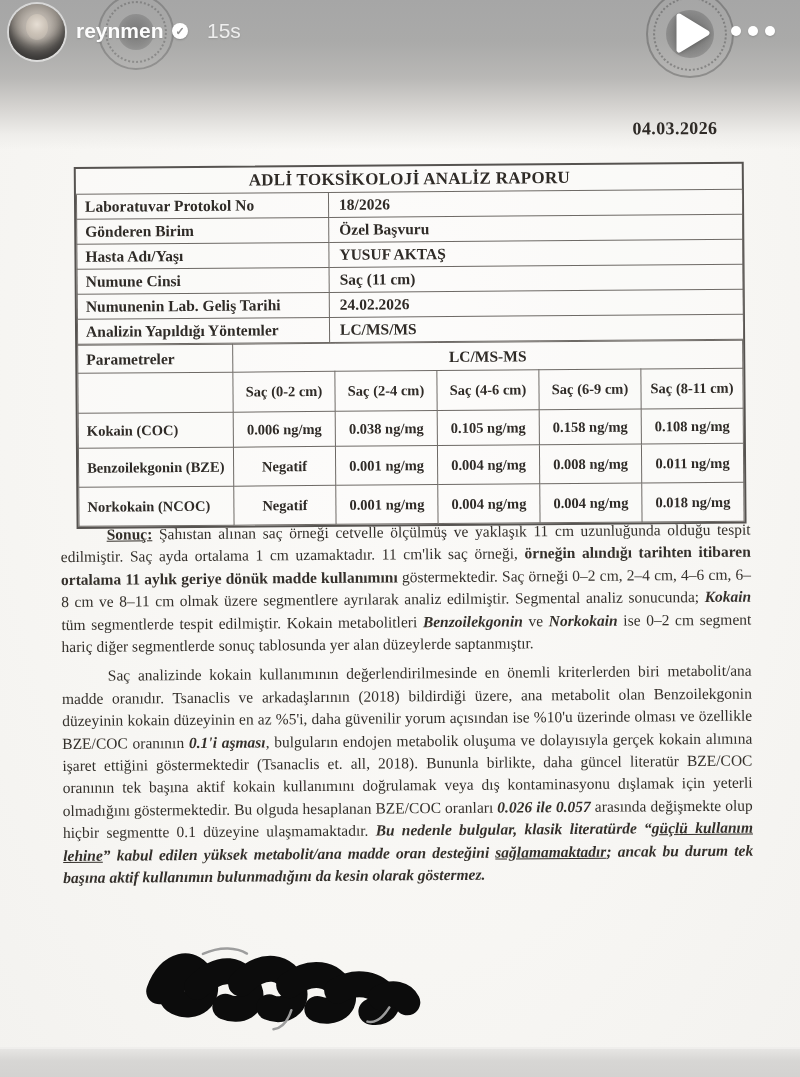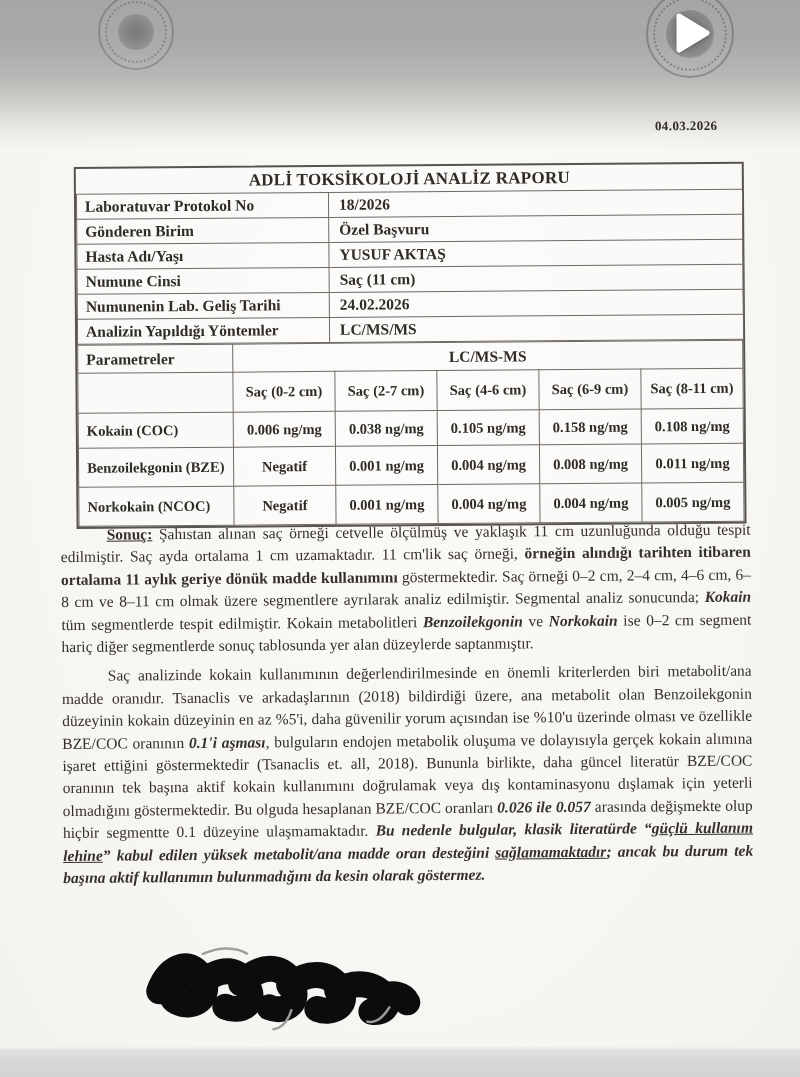--- a/index.html
+++ b/index.html
@@ -50,21 +50,21 @@
     background:radial-gradient(circle, rgba(40,40,40,.75) 0%, rgba(60,60,60,.55) 55%, rgba(90,90,90,.25) 100%);}
   .stamp-left{left:98px;top:-6px;width:76px;height:76px;z-index:4;}
   .stamp-right{left:646px;top:-10px;width:88px;height:88px;z-index:4;opacity:.6;}
   .play{
     position:absolute;left:676px;top:13px;width:34px;height:40px;z-index:6;cursor:pointer;
     filter:drop-shadow(0 1px 2px rgba(0,0,0,.25));
   }
 
   
   .doc{position:absolute;left:0;top:0;width:800px;height:1077px;transform:rotate(-0.45deg);transform-origin:60px 200px;color:#2f2b27;}
-  .report-date{position:absolute;right:82px;top:123px;font-size:13px;font-weight:700;letter-spacing:.4px;}
+  .report-date{position:absolute;right:82px;top:123px;font-size:18px;font-weight:700;letter-spacing:.4px;}
 
   .report-box{position:absolute;left:74px;top:167px;width:666px;border:2px solid #565350;background:rgba(255,255,255,.35);}
   table{border-collapse:collapse;width:100%;table-layout:fixed;}
   td,th{border:1px solid #6e6a66;padding:0 6px;vertical-align:middle;color:#2f2b27;}
   .title-row th{border:none;border-bottom:1px solid #6e6a66;height:25px;font-size:17px;font-weight:700;text-align:center;letter-spacing:.3px;}
   .info-table td{height:24px;font-size:15.5px;font-weight:700;}
   .info-table td.lbl{padding-left:8px;}
   .info-table td.val{padding-left:10px;}
   .res-table td{text-align:center;font-weight:700;}
   .res-table .param-cell{text-align:left;padding-left:8px;font-size:15.5px;}
@@ -97,20 +97,31 @@
   </div>
   <div class="stamp stamp-right">
     <span class="ring1"></span>
       <span class="ring2"></span>
       <span class="core"></span>
   </div>
   <svg class="play" viewBox="0 0 34 40">
     <polygon points="3,3 31,20 3,37" fill="#ffffff" stroke="#ffffff" stroke-width="5" stroke-linejoin="round"></polygon>
   </svg>
 
+  <div class="story-header">
+    <div class="avatar"></div>
+    <div class="username">reynmen</div>
+    <div class="verified">✓</div>
+    <div class="story-time">15s</div>
+    <div class="more-dots">
+        <i></i>
+        <i></i>
+        <i></i>
+      </div>
+  </div>
 
   <div class="doc">
     <div class="report-date">04.03.2026</div>
 
     <div class="report-box">
       <table class="info-table">
         <colgroup>
             <col style="width:252px">
             <col style="width:414px">
           </colgroup>
@@ -155,21 +166,21 @@
             <col>
           </colgroup>
         <tbody>
             <tr class="method-row">
           <td class="param-cell">Parametreler</td>
           <td colspan="5">LC/MS-MS</td>
         </tr>
         <tr class="seg-row">
           <td class="param-cell"></td>
           <td>Saç (0-2 cm)</td>
-          <td>Saç (2-7 cm)</td>
+          <td>Saç (2-4 cm)</td>
           <td>Saç (4-6 cm)</td>
           <td>Saç (6-9 cm)</td>
           <td>Saç (8-11 cm)</td>
         </tr>
         <tr class="data-row row-k">
           <td class="param-cell">Kokain (COC)</td>
           <td>0.006 ng/mg</td>
           <td>0.038 ng/mg</td>
           <td>0.105 ng/mg</td>
           <td>0.158 ng/mg</td>
@@ -182,21 +193,21 @@
           <td>0.004 ng/mg</td>
           <td>0.008 ng/mg</td>
           <td>0.011 ng/mg</td>
         </tr>
         <tr class="data-row row-n">
           <td class="param-cell">Norkokain (NCOC)</td>
           <td>Negatif</td>
           <td>0.001 ng/mg</td>
           <td>0.004 ng/mg</td>
           <td>0.004 ng/mg</td>
-          <td>0.005 ng/mg</td>
+          <td>0.018 ng/mg</td>
         </tr>
       </tbody>
         </table>
     </div>
 
     <div class="body-text">
       <p><span class="seg bold-underline">Sonuç:</span><span class="seg normal"> Şahıstan alınan saç örneği cetvelle ölçülmüş ve yaklaşık 11 cm uzunluğunda olduğu tespit edilmiştir. Saç ayda ortalama 1 cm uzamaktadır. 11 cm'lik saç örneği, </span><span class="seg bold">örneğin alındığı tarihten itibaren ortalama 11 aylık geriye dönük madde kullanımını</span><span class="seg normal"> göstermektedir. Saç örneği 0–2 cm, 2–4 cm, 4–6 cm, 6–8 cm ve 8–11 cm olmak üzere segmentlere ayrılarak analiz edilmiştir. Segmental analiz sonucunda; </span><span class="seg bold-italic">Kokain</span><span class="seg normal"> tüm segmentlerde tespit edilmiştir. Kokain metabolitleri </span><span class="seg bold-italic">Benzoilekgonin</span><span class="seg normal"> ve </span><span class="seg bold-italic">Norkokain</span><span class="seg normal"> ise 0–2 cm segment hariç diğer segmentlerde sonuç tablosunda yer alan düzeylerde saptanmıştır.</span></p>
       <p><span class="seg normal">Saç analizinde kokain kullanımının değerlendirilmesinde en önemli kriterlerden biri metabolit/ana madde oranıdır. Tsanaclis ve arkadaşlarının (2018) bildirdiği üzere, ana metabolit olan Benzoilekgonin düzeyinin kokain düzeyinin en az %5'i, daha güvenilir yorum açısından ise %10'u üzerinde olması ve özellikle BZE/COC oranının </span><span class="seg bold-italic">0.1'i aşması</span><span class="seg normal">, bulguların endojen metabolik oluşuma ve dolayısıyla gerçek kokain alımına işaret ettiğini göstermektedir (Tsanaclis et. all, 2018). Bununla birlikte, daha güncel literatür BZE/COC oranının tek başına aktif kokain kullanımını doğrulamak veya dış kontaminasyonu dışlamak için yeterli olmadığını göstermektedir. Bu olguda hesaplanan BZE/COC oranları </span><span class="seg bold-italic">0.026 ile 0.057</span><span class="seg normal"> arasında değişmekte olup hiçbir segmentte 0.1 düzeyine ulaşmamaktadır. </span><span class="seg bold-italic">Bu nedenle bulgular, klasik literatürde “</span><span class="seg bold-italic-underline">güçlü kullanım lehine</span><span class="seg bold-italic">” kabul edilen yüksek metabolit/ana madde oran desteğini </span><span class="seg bold-italic-underline">sağlamamaktadır</span><span class="seg bold-italic">; ancak bu durum tek başına aktif kullanımın bulunmadığını da kesin olarak göstermez.</span></p>
     </div>
 

